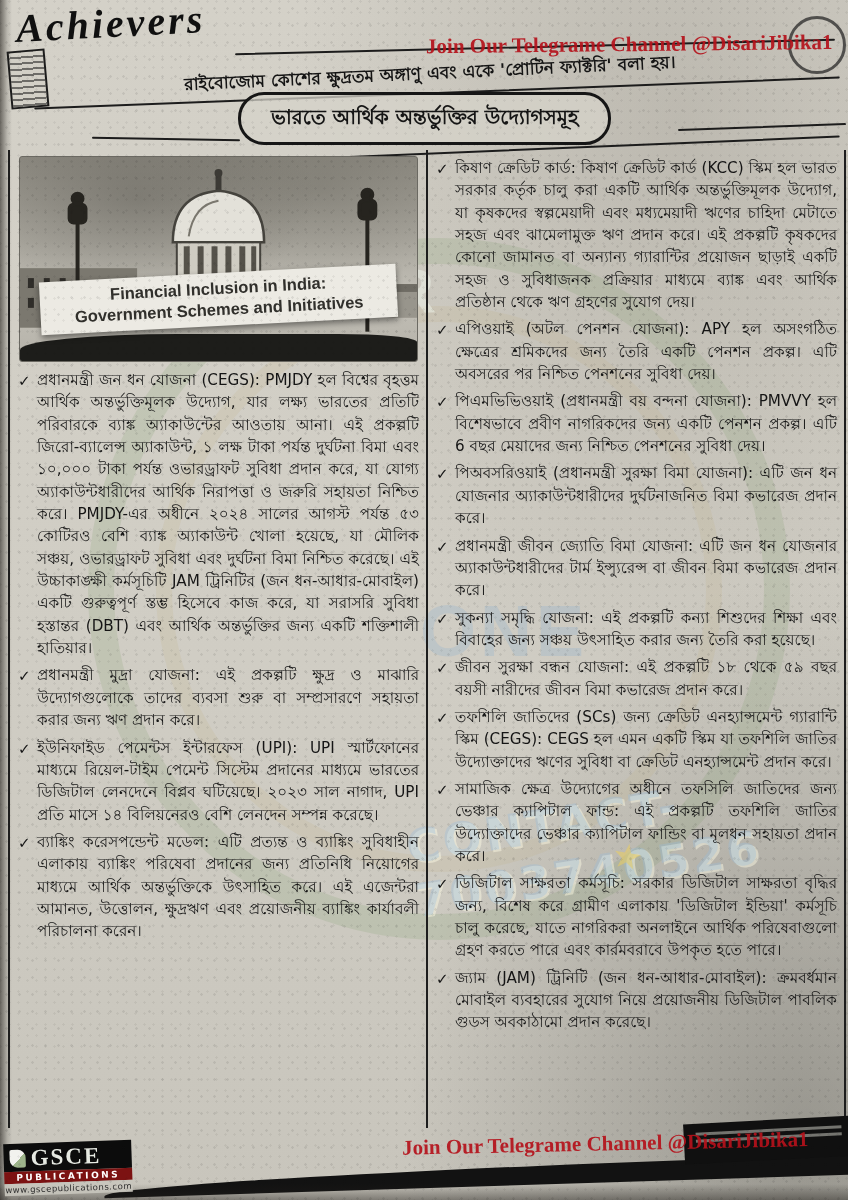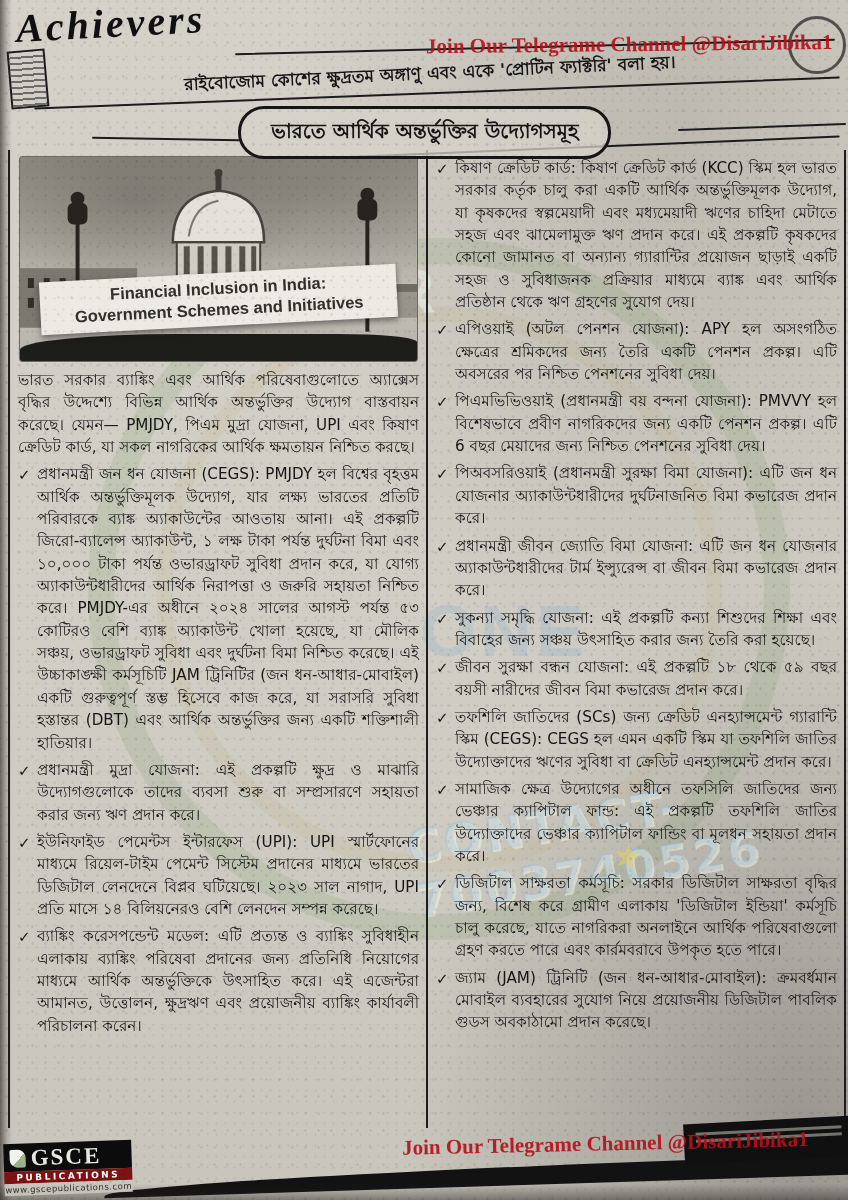--- a/index.html
+++ b/index.html
@@ -32,21 +32,21 @@
     border:2px solid #1c1c1c;transform:rotate(-5deg);
     background:repeating-linear-gradient(0deg,rgba(25,25,25,.55) 0 2px,rgba(210,207,198,.9) 2px 6px);}
   .wm-top{position:absolute;left:426px;top:32px;width:424px;z-index:8;
     color:#b5121b;font-family:"Liberation Serif",serif;font-weight:bold;
     font-size:21px;transform:rotate(-.6deg);opacity:.92;}
   .wm-ring{position:absolute;right:2px;top:16px;width:52px;height:52px;z-index:7;
     border:3px solid rgba(30,30,30,.7);border-radius:50%;}
   .header-note{position:absolute;left:140px;top:60px;width:580px;z-index:3;
     text-align:center;font-weight:bold;font-size:17px;transform:rotate(-2.6deg);}
 
-  .title-pill{position:absolute;left:238px;top:106px;z-index:3;
+  .title-pill{position:absolute;left:238px;top:92px;z-index:3;
     padding:7px 30px;border:3px solid #161616;border-radius:26px;
     font-weight:bold;font-size:20px;background:rgba(214,211,202,.75);}
   .pill-line-l{left:92px;top:138px;width:148px;transform:rotate(1deg);}
   .pill-line-r{left:678px;top:126px;width:168px;transform:rotate(-2deg);}
 
   
   .seal{position:absolute;left:88px;top:238px;width:650px;height:650px;z-index:1;
     border:26px solid rgba(110,145,85,.15);border-radius:50%;}
   .seal-inner{position:absolute;inset:42px;border:16px solid rgba(195,175,125,.16);border-radius:50%;}
   .wm-frag-for{position:absolute;left:288px;top:258px;z-index:1;font-weight:bold;
@@ -182,21 +182,20 @@
             <circle cx="350" cy="38" r="5"></circle>
           </g>
         </svg>
         <div class="caption">
           <div class="caption-line">Financial Inclusion in India:</div>
           <div class="caption-line">Government Schemes and Initiatives</div>
         </div>
         <div class="hedge"></div>
       </div>
 
-      <p class="body-text">ভারত সরকার ব্যাঙ্কিং এবং আর্থিক পরিষেবাগুলোতে অ্যাক্সেস বৃদ্ধির উদ্দেশ্যে বিভিন্ন আর্থিক অন্তর্ভুক্তির উদ্যোগ বাস্তবায়ন করেছে। যেমন— PMJDY, পিএম মুদ্রা যোজনা, UPI এবং কিষাণ ক্রেডিট কার্ড, যা সকল নাগরিকের আর্থিক ক্ষমতায়ন নিশ্চিত করছে।</p>
 
       <p class="body-text item">
         <span class="tick">✓</span>
         <span class="item-title">প্রধানমন্ত্রী জন ধন যোজনা (CEGS):</span>
         <span>PMJDY হল বিশ্বের বৃহত্তম আর্থিক অন্তর্ভুক্তিমূলক উদ্যোগ, যার লক্ষ্য ভারতের প্রতিটি পরিবারকে ব্যাঙ্ক অ্যাকাউন্টের আওতায় আনা। এই প্রকল্পটি জিরো-ব্যালেন্স অ্যাকাউন্ট, ১ লক্ষ টাকা পর্যন্ত দুর্ঘটনা বিমা এবং ১০,০০০ টাকা পর্যন্ত ওভারড্রাফট সুবিধা প্রদান করে, যা যোগ্য অ্যাকাউন্টধারীদের আর্থিক নিরাপত্তা ও জরুরি সহায়তা নিশ্চিত করে। PMJDY-এর অধীনে ২০২৪ সালের আগস্ট পর্যন্ত ৫৩ কোটিরও বেশি ব্যাঙ্ক অ্যাকাউন্ট খোলা হয়েছে, যা মৌলিক সঞ্চয়, ওভারড্রাফট সুবিধা এবং দুর্ঘটনা বিমা নিশ্চিত করেছে। এই উচ্চাকাঙ্ক্ষী কর্মসূচিটি JAM ট্রিনিটির (জন ধন-আধার-মোবাইল) একটি গুরুত্বপূর্ণ স্তম্ভ হিসেবে কাজ করে, যা সরাসরি সুবিধা হস্তান্তর (DBT) এবং আর্থিক অন্তর্ভুক্তির জন্য একটি শক্তিশালী হাতিয়ার।</span>
       </p>
       <p class="body-text item">
         <span class="tick">✓</span>
         <span class="item-title">প্রধানমন্ত্রী মুদ্রা যোজনা:</span>
         <span>এই প্রকল্পটি ক্ষুদ্র ও মাঝারি উদ্যোগগুলোকে তাদের ব্যবসা শুরু বা সম্প্রসারণে সহায়তা করার জন্য ঋণ প্রদান করে।</span>

